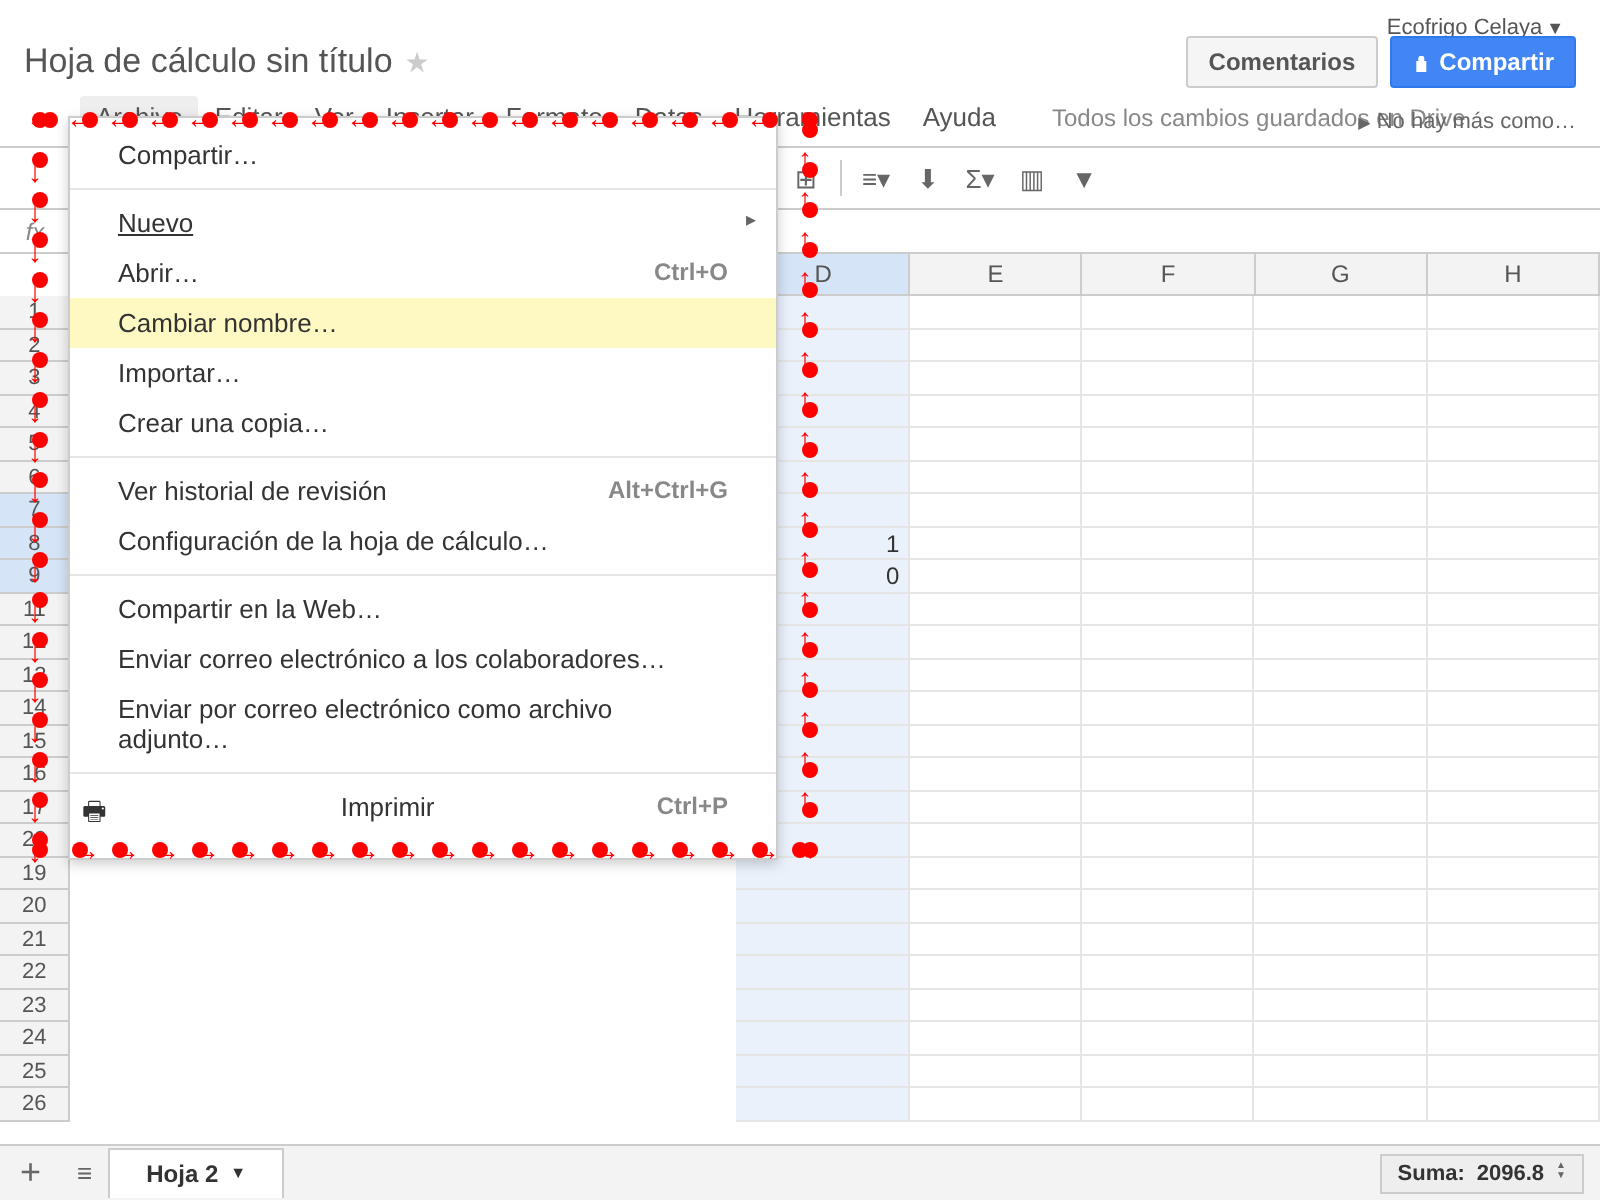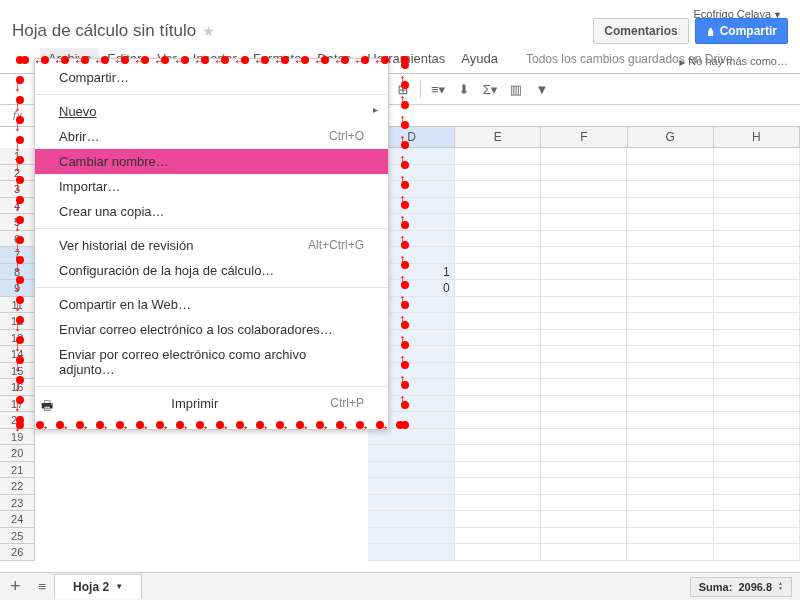--- a/index.html
+++ b/index.html
@@ -40,22 +40,22 @@
 
 .rows { height: 420px; overflow: hidden; }
 .row { display: flex; height: 16.5px; }
 .rh { width: 36px; background: #f3f3f3; border-right: 1px solid #ccc; border-bottom: 1px solid #ccc; text-align: center; font-size: 11px; color: #555; line-height: 16px; }
 .rh.sel { background: #d6e4f7; }
 .cell { width: 88px; border-right: 1px solid #e5e5e5; border-bottom: 1px solid #e5e5e5; font-size: 12px; text-align: right; padding-right: 4px; line-height: 16px; }
 .cell.selcol { background: #eaf1fb; }
 
 .dropdown { position: absolute; left: 34px; top: 58px; width: 355px; background: #fff; border: 1px solid #ccc; box-shadow: 0 2px 6px rgba(0,0,0,0.2); z-index: 100; font-size: 13px; color: #333; padding: 6px 0; }
 .dd-item { display: flex; justify-content: space-between; padding: 5px 24px; cursor: pointer; }
-.dd-item.hl { background: #ec4899; }
-.dd-item .sc { color: #888; font-size: 12px; }
+.dd-item.hl { background: #fef9c3; }
+.dd-item .sc { color: #888; font-size: 12px; font-weight: bold; }
 .dd-sep { height: 1px; background: #e5e5e5; margin: 4px 0; }
 .dd-sub { position: relative; text-decoration: underline; }
 .dd-sub::after { content: "▸"; position: absolute; right: 10px; font-size: 10px; color: #666; }
 
 .footer { position: absolute; bottom: 0; left: 0; right: 0; height: 28px; border-top: 1px solid #ccc; display: flex; align-items: center; background: #f3f3f3; }
 .footer .plus { padding: 0 10px; font-size: 18px; color: #666; cursor: pointer; }
 .footer .menu-icn { padding: 0 8px; color: #666; cursor: pointer; }
 .tab { background: #fff; border: 1px solid #ccc; border-bottom: none; padding: 5px 18px; font-size: 12px; font-weight: bold; color: #333; display: flex; align-items: center; gap: 6px; margin-top: -1px; }
 .tab .caret { font-size: 8px; }
 .sum { margin-left: auto; margin-right: 8px; background: #eee; border: 1px solid #ccc; padding: 3px 8px; font-size: 11px; font-weight: bold; display: flex; gap: 6px; }

